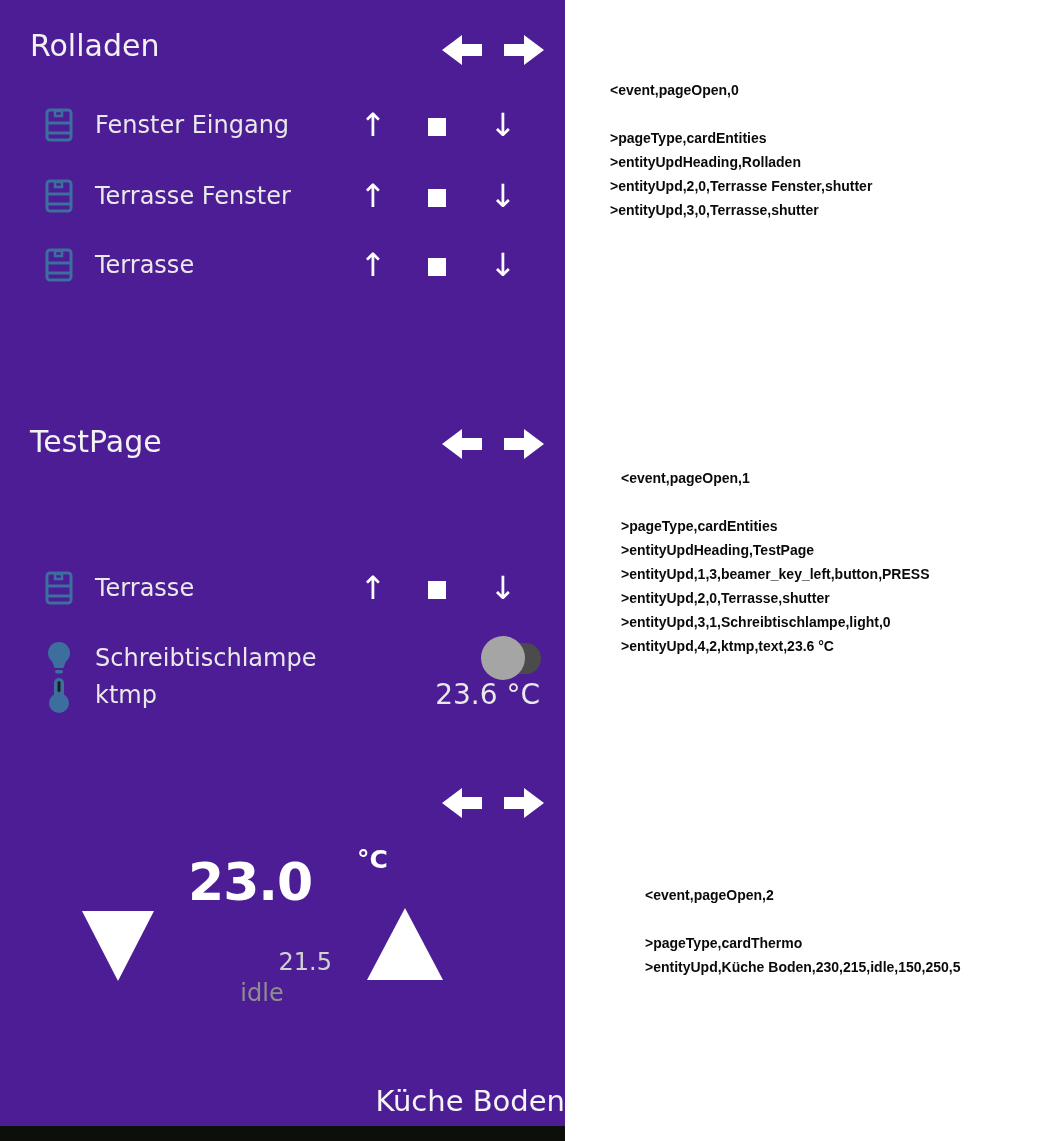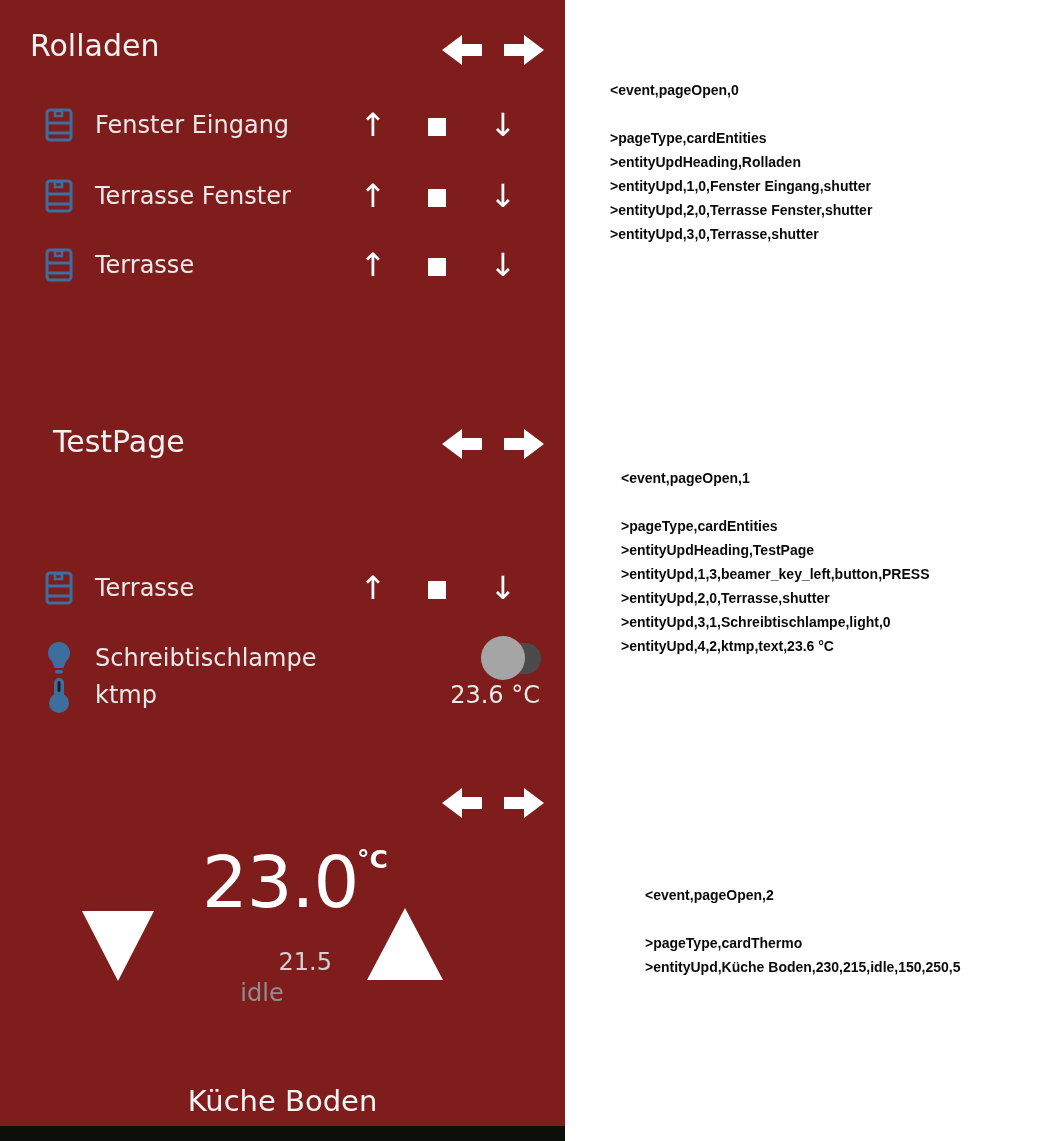--- a/index.html
+++ b/index.html
@@ -1,54 +1,54 @@
 <!DOCTYPE html>
 <html><head>
 <meta charset="utf-8">
 <style>
   html,body{margin:0;padding:0;}
   body{width:1045px;height:1141px;position:relative;background:#ffffff;
        font-family:"DejaVu Sans",sans-serif;overflow:hidden;}
 
   
-  .panel{position:absolute;left:0;top:0;width:565px;height:1141px;background:#7f1d1d;}
+  .panel{position:absolute;left:0;top:0;width:565px;height:1141px;background:#4c1d95;}
   .panel-bottom-strip{position:absolute;left:0;top:1126px;width:565px;height:15px;background:#0d0f0b;}
 
   .title{position:absolute;left:30px;line-height:44px;font-size:30px;color:#f2f2f2;}
-  .t1{top:24px;} .t2{top:420px;margin-left:23px;}
+  .t1{top:24px;} .t2{top:420px;}
 
   .nav{position:absolute;width:40px;height:34px;cursor:pointer;}
   .nav svg{display:block;width:40px;height:34px;}
   .nav-l{left:442px;} .nav-r{left:504px;}
   .y1{top:33px;} .y2{top:427px;} .y3{top:786px;}
 
   .row{position:absolute;left:0;width:565px;height:56px;}
   .row .icon{position:absolute;left:34px;width:50px;height:56px;display:flex;align-items:center;justify-content:center;}
   .row .label{position:absolute;left:95px;top:0;line-height:56px;font-size:24px;color:#e9e9e9;white-space:nowrap;}
   .ctl{position:absolute;top:0;width:44px;height:56px;line-height:56px;text-align:center;color:#ffffff;font-size:32px;cursor:pointer;}
   .ctl-up{left:351px;} .ctl-stop{left:415px;} .ctl-down{left:481px;}
   .sq{display:inline-block;width:18px;height:18px;background:#ffffff;vertical-align:middle;}
-  .value{position:absolute;left:400px;top:0;width:140px;text-align:right;line-height:56px;font-size:24px;color:#e9e9e9;white-space:nowrap;}
+  .value{position:absolute;left:400px;top:0;width:140px;text-align:right;line-height:56px;font-size:28px;color:#e9e9e9;white-space:nowrap;}
   .press{position:absolute;left:385px;top:0;width:140px;text-align:right;line-height:56px;
          font-size:25px;font-weight:600;color:#1f9fdf;cursor:pointer;letter-spacing:.5px;}
 
   
   .toggle{position:absolute;left:481px;top:6px;width:60px;height:45px;cursor:pointer;}
   .toggle .track{position:absolute;left:10px;top:7px;width:50px;height:31px;border-radius:16px;background:#4b4b4b;}
   .toggle .knob{position:absolute;left:0;top:0;width:44px;height:44px;border-radius:50%;background:#a5a5a5;}
 
   
-  .cur-temp{position:absolute;left:202px;top:848px;font-size:72px;font-weight:400;line-height:68px;color:#ffffff;letter-spacing:-1px;}
+  .cur-temp{position:absolute;left:188px;top:848px;font-size:52px;font-weight:700;line-height:68px;color:#ffffff;letter-spacing:-1px;}
   .cur-unit{position:absolute;left:357px;top:845px;font-size:25px;font-weight:700;color:#ffffff;}
   .tri{position:absolute;width:0;height:0;cursor:pointer;}
   .tri-down{left:82px;top:911px;border-left:36px solid transparent;border-right:36px solid transparent;border-top:70px solid #ffffff;}
   .tri-up{left:367px;top:908px;border-left:38px solid transparent;border-right:38px solid transparent;border-bottom:72px solid #ffffff;}
   .tgt-temp{position:absolute;left:192px;top:948px;width:140px;text-align:right;font-size:24px;color:#d2d2d2;}
   .tgt-state{position:absolute;left:192px;top:979px;width:140px;text-align:center;font-size:24px;color:#8e8e8e;}
-  .thermo-name{position:absolute;left:0;top:1084px;width:565px;text-align:center;font-size:29px;color:#f5f5f5;}
+  .thermo-name{position:absolute;left:0;top:1084px;width:565px;text-align:right;font-size:29px;color:#f5f5f5;}
 
   
   .log{position:absolute;font-family:"Liberation Sans",sans-serif;font-weight:700;
        font-size:14px;line-height:24px;color:#0a0a0a;}
   .log-line{min-height:24px;white-space:pre;}
   .lg1{left:610px;top:78px;} .lg2{left:621px;top:466px;} .lg3{left:621px;top:883px;margin-left:24px;}
 </style>
 </head>
 <body>
 
@@ -210,21 +210,20 @@
   <div class="thermo-name">Küche Boden</div>
 
   <div class="panel-bottom-strip"></div>
 </div>
 
 <div class="log lg1">
   <div class="log-line">&lt;event,pageOpen,0</div>
   <div class="log-line"></div>
   <div class="log-line">&gt;pageType,cardEntities</div>
   <div class="log-line">&gt;entityUpdHeading,Rolladen</div>
-  <div class="log-line">&gt;entityUpd,1,0,Fenster Eingang,shutter</div>
   <div class="log-line">&gt;entityUpd,2,0,Terrasse Fenster,shutter</div>
   <div class="log-line">&gt;entityUpd,3,0,Terrasse,shutter</div>
 </div>
 
 <div class="log lg2">
   <div class="log-line">&lt;event,pageOpen,1</div>
   <div class="log-line"></div>
   <div class="log-line">&gt;pageType,cardEntities</div>
   <div class="log-line">&gt;entityUpdHeading,TestPage</div>
   <div class="log-line">&gt;entityUpd,1,3,beamer_key_left,button,PRESS</div>

